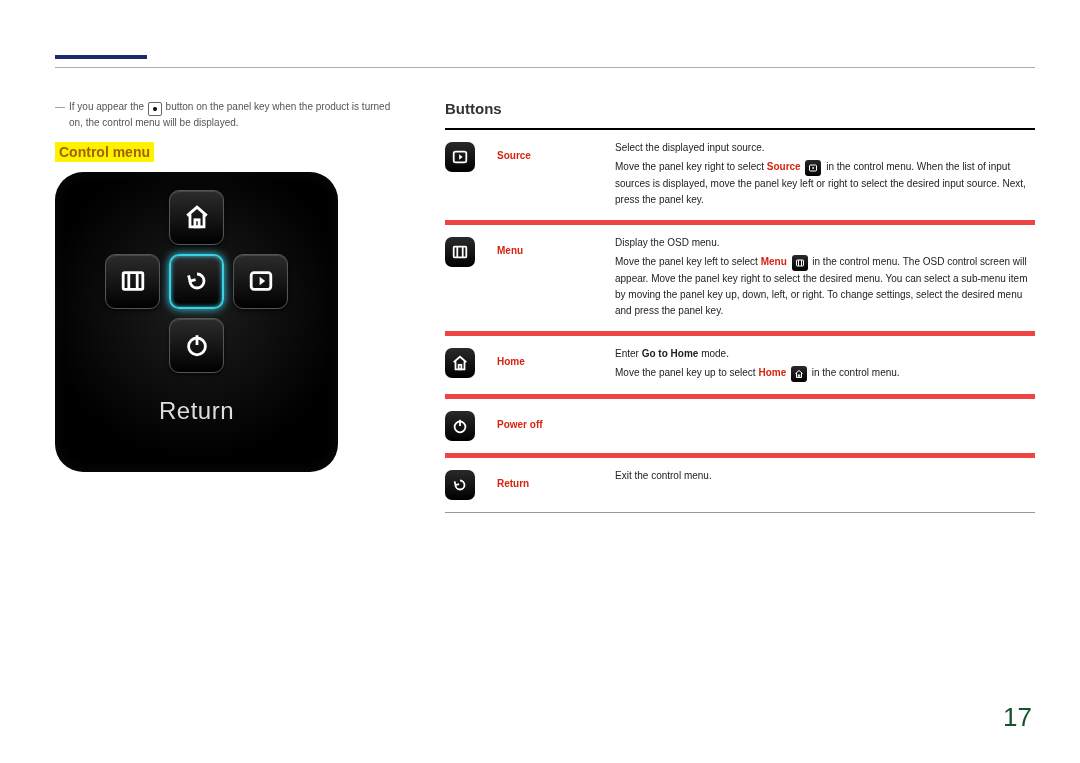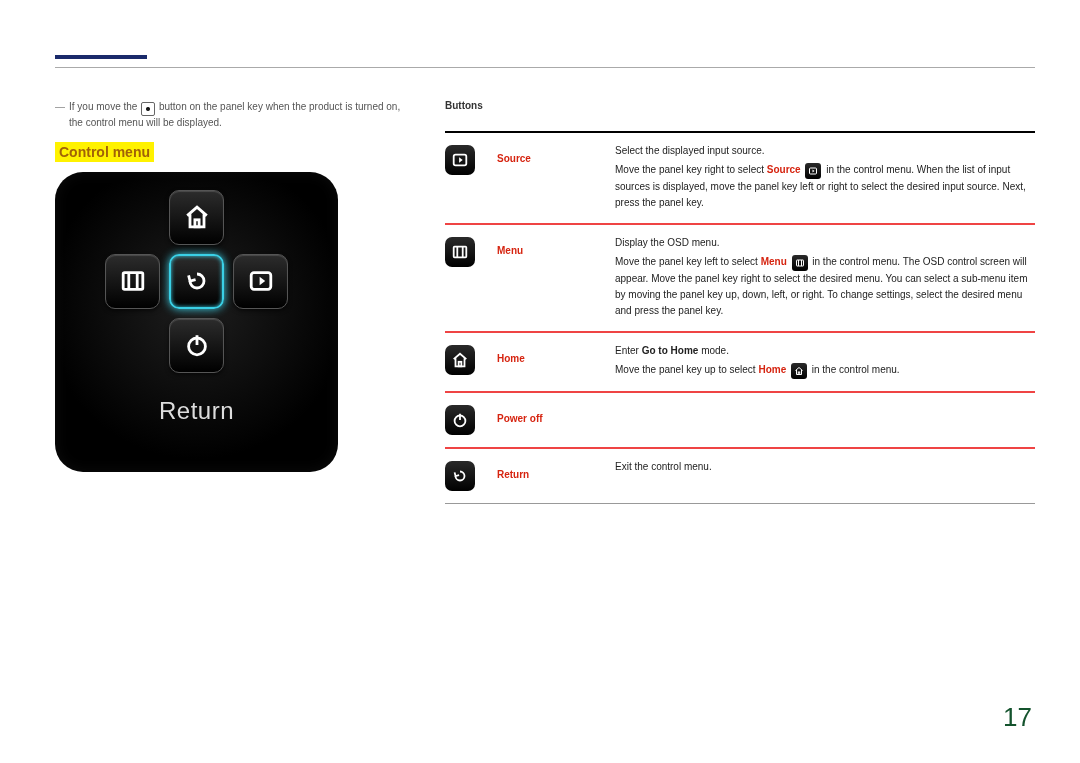--- a/index.html
+++ b/index.html
@@ -108,29 +108,29 @@
     color: #ddd;
     font-size: 24px;
     font-weight: 300;
     letter-spacing: 0.5px;
   }
 
   
   .tbl-head {
     display: flex;
     border-bottom: 2px solid #000;
-    padding-bottom: 20px;
+    padding-bottom: 11px;
     font-weight: bold;
-    font-size: 10px;
+    font-size: 15px;
   }
   .col-btn { width: 170px; flex:none; }
   .col-desc { flex: 1; }
   .row {
     display: flex;
-    border-bottom: 2px solid #ef4444;
+    border-bottom: 5px solid #ef4444;
     padding: 10px 0 12px 0;
     font-size: 10px;
     line-height: 1.6;
   }
   .row:last-child { border-bottom: 1px solid #999; }
   .row .icon-cell {
     width: 52px; flex:none;
     display:flex;
     align-items:flex-start;
     padding-top:2px;
@@ -210,21 +210,21 @@
   <div class="header-rule">
     <div class="accent"></div>
     <div class="thinline"></div>
   </div>
 
   <div class="columns">
     <div class="left-col">
       <div class="note">
         <span class="note-dash">―</span>
         <span>
-          <span>If you move the </span><span class="inline-icon-box">
+          <span>If you appear the </span><span class="inline-icon-box">
               <svg viewBox="0 0 20 20">
                 <use href="#ico-center"></use>
               </svg>
             </span><span> button on the panel key when the product is turned on, the control menu will be displayed.</span>
         </span>
       </div>
 
       <div><span class="control-menu-label">Control menu</span></div>
 
       <div class="panel">

